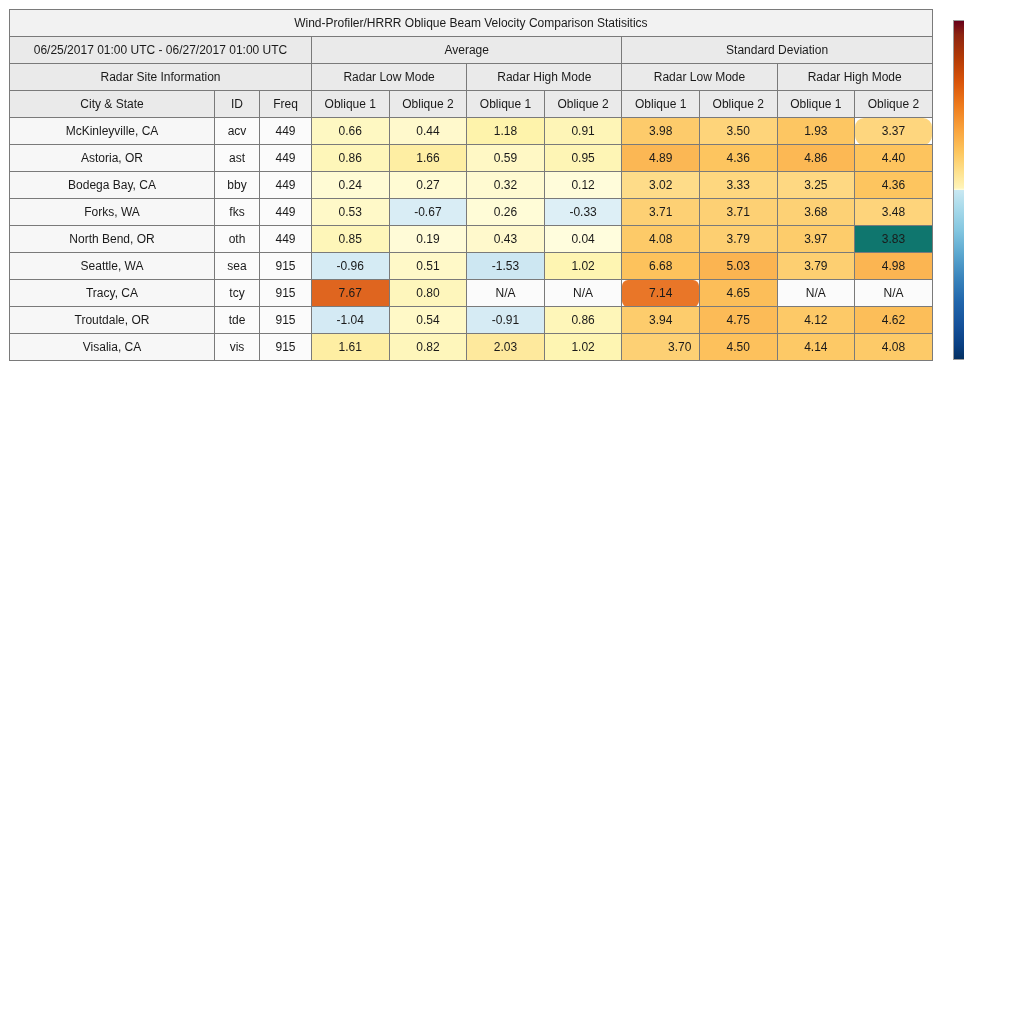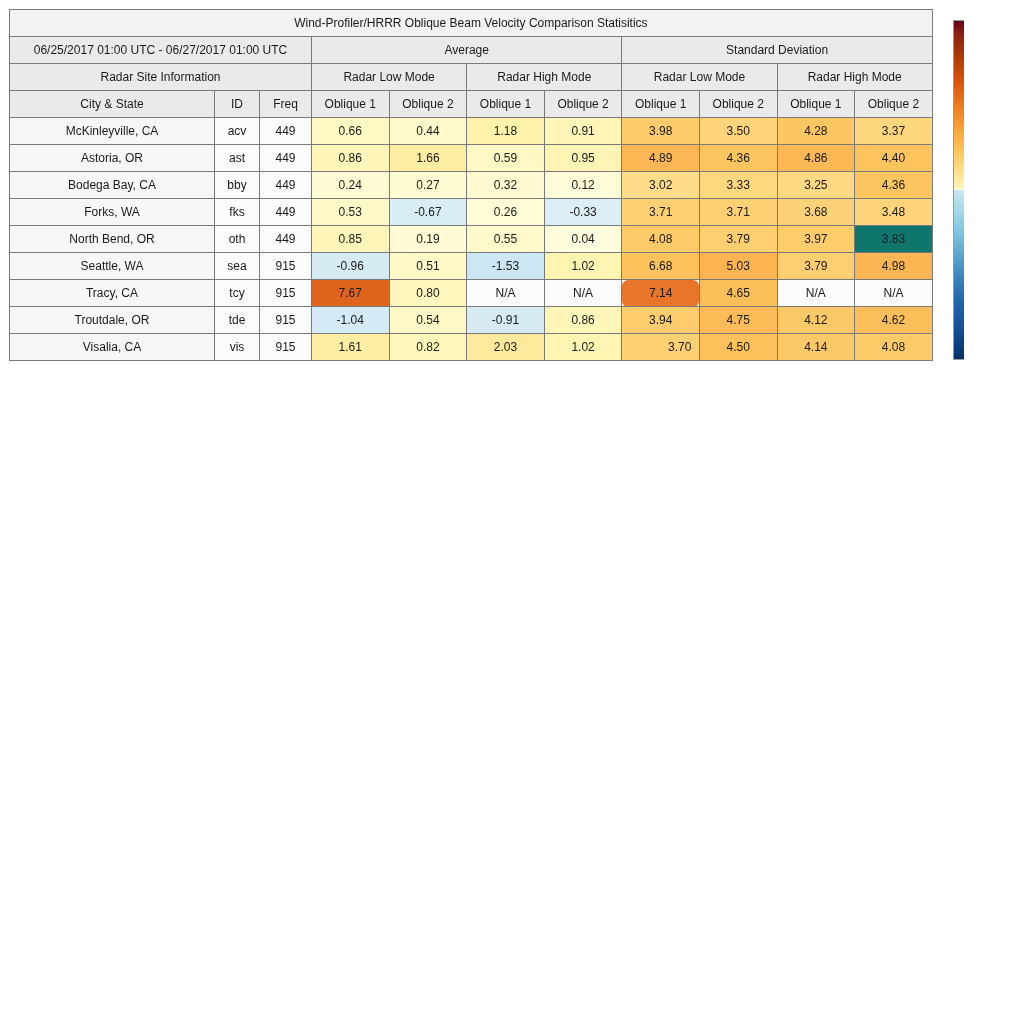--- a/index.html
+++ b/index.html
@@ -193,22 +193,22 @@
         <tr>
           <td class="citycell">McKinleyville, CA</td>
           <td class="idcell">acv</td>
           <td class="freqcell">449</td>
           <td style="background: rgb(254, 248, 194);">0.66</td>
           <td style="background: rgb(255, 249, 204);">0.44</td>
           <td style="background: rgb(254, 243, 171);">1.18</td>
           <td style="background: rgb(254, 245, 183);">0.91</td>
           <td style="background: rgb(253, 203, 107);">3.98</td>
           <td style="background: rgb(254, 212, 122);">3.50</td>
-          <td style="background: rgb(253, 198, 98);">4.28</td>
-          <td style="background: rgb(254, 214, 126);">3.37</td>
+          <td style="background: rgb(253, 198, 98);">1.93</td>
+          <td style="background: rgb(254, 214, 126); border-radius: 9px;">3.37</td>
         </tr>
         <tr>
           <td class="citycell">Astoria, OR</td>
           <td class="idcell">ast</td>
           <td class="freqcell">449</td>
           <td style="background: rgb(254, 246, 185);">0.86</td>
           <td style="background: rgb(254, 238, 163);">1.66</td>
           <td style="background: rgb(255, 248, 197);">0.59</td>
           <td style="background: rgb(254, 245, 181);">0.95</td>
           <td style="background: rgb(251, 183, 84);">4.89</td>
@@ -241,21 +241,21 @@
           <td style="background: rgb(253, 208, 116);">3.71</td>
           <td style="background: rgb(253, 209, 117);">3.68</td>
           <td style="background: rgb(254, 212, 123);">3.48</td>
         </tr>
         <tr>
           <td class="citycell">North Bend, OR</td>
           <td class="idcell">oth</td>
           <td class="freqcell">449</td>
           <td style="background: rgb(254, 246, 185);">0.85</td>
           <td style="background: rgb(255, 251, 215);">0.19</td>
-          <td style="background: rgb(255, 249, 204);">0.55</td>
+          <td style="background: rgb(255, 249, 204);">0.43</td>
           <td style="background: rgb(255, 253, 221);">0.04</td>
           <td style="background: rgb(253, 202, 104);">4.08</td>
           <td style="background: rgb(253, 207, 113);">3.79</td>
           <td style="background: rgb(253, 204, 107);">3.97</td>
           <td style="background: #0f766e;">3.83</td>
         </tr>
         <tr>
           <td class="citycell">Seattle, WA</td>
           <td class="idcell">sea</td>
           <td class="freqcell">915</td>

